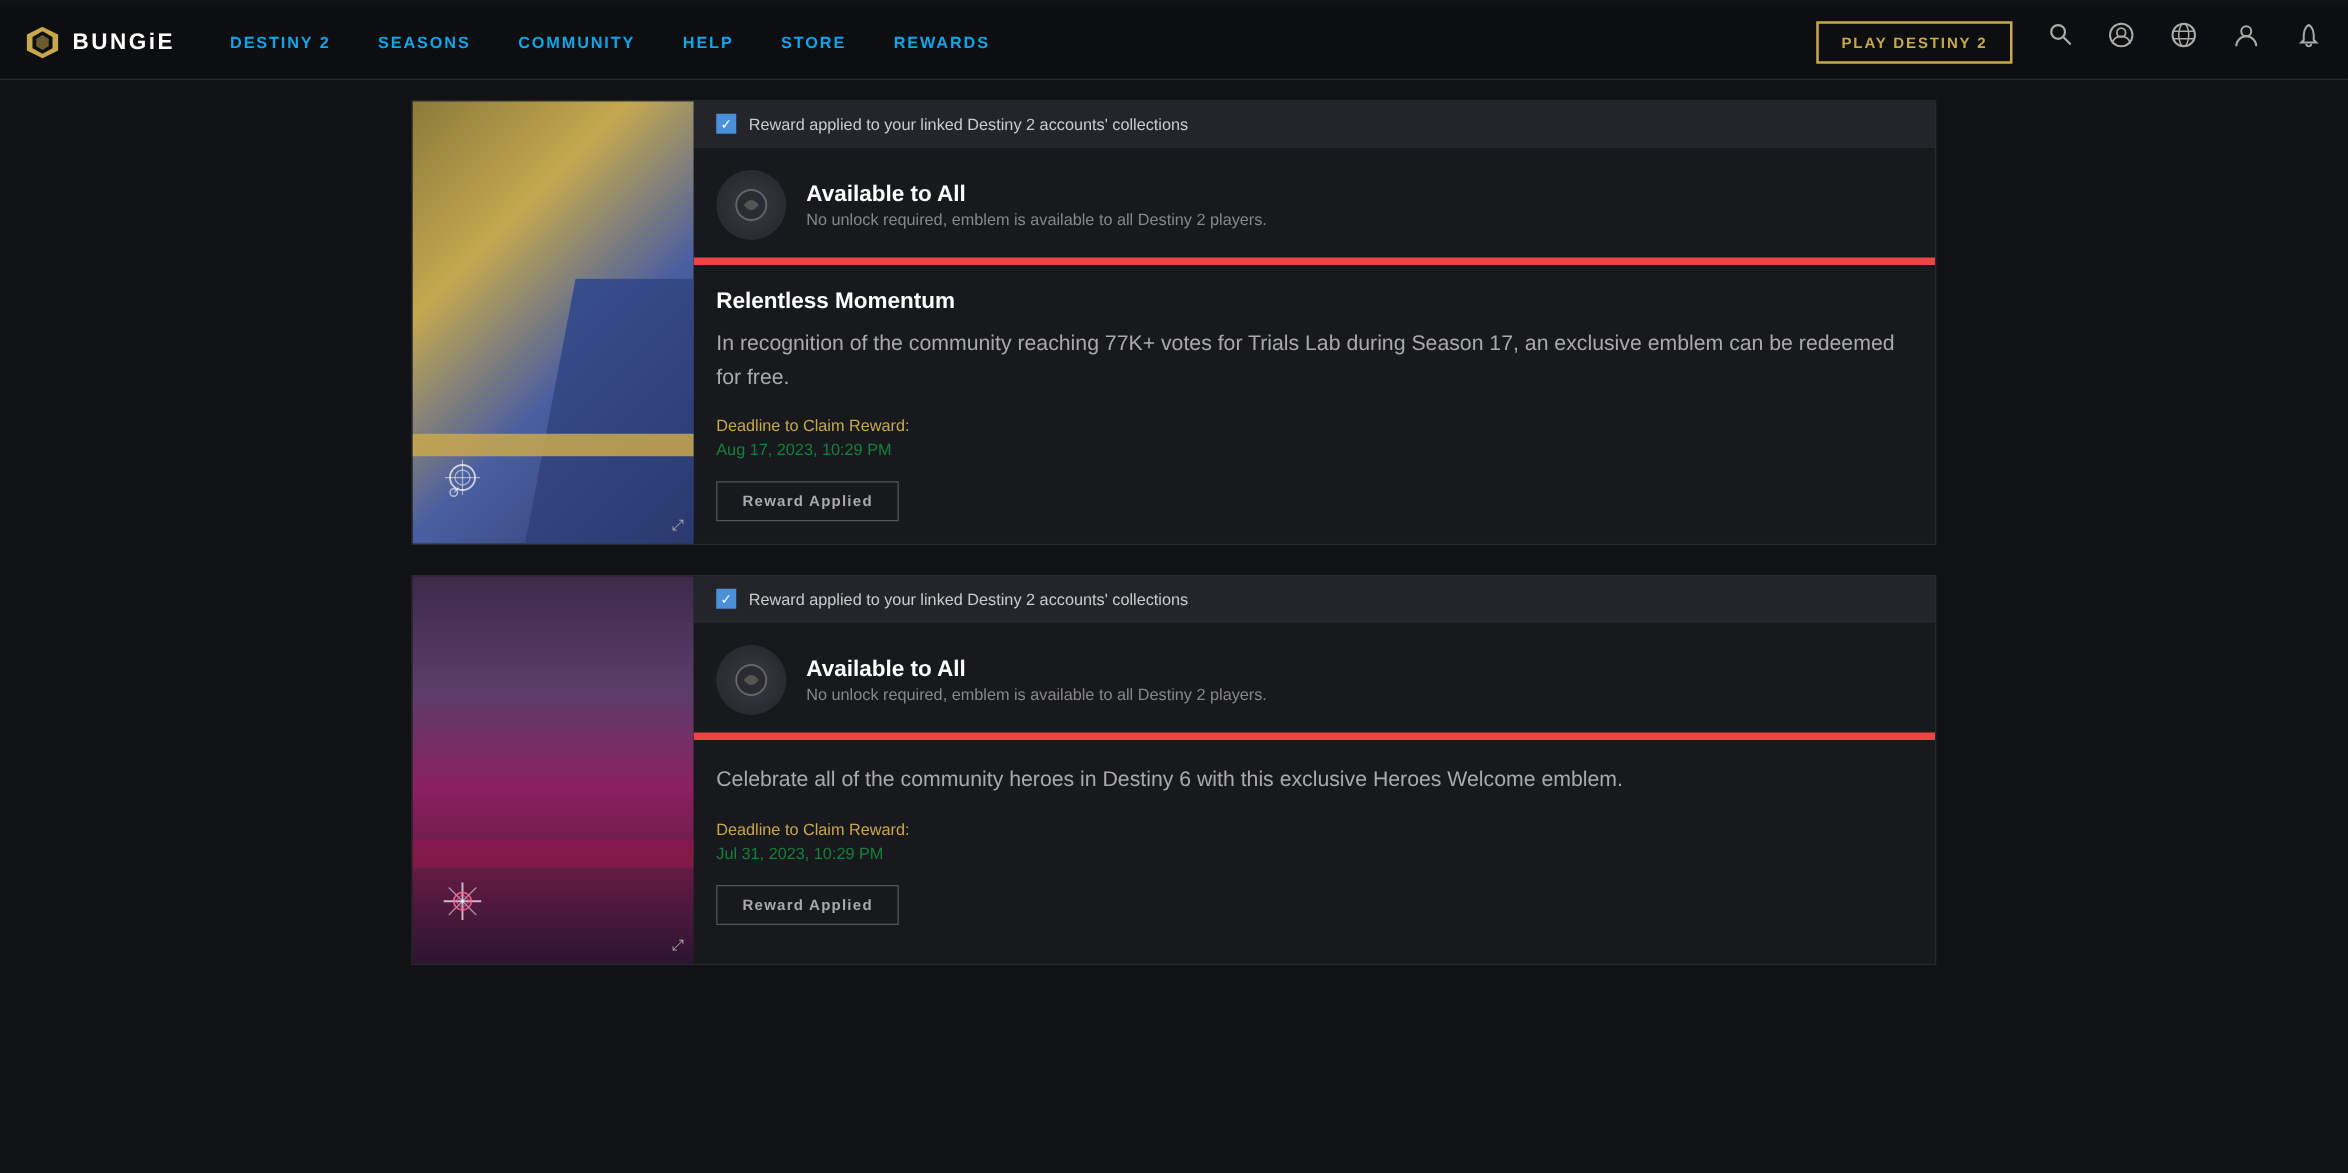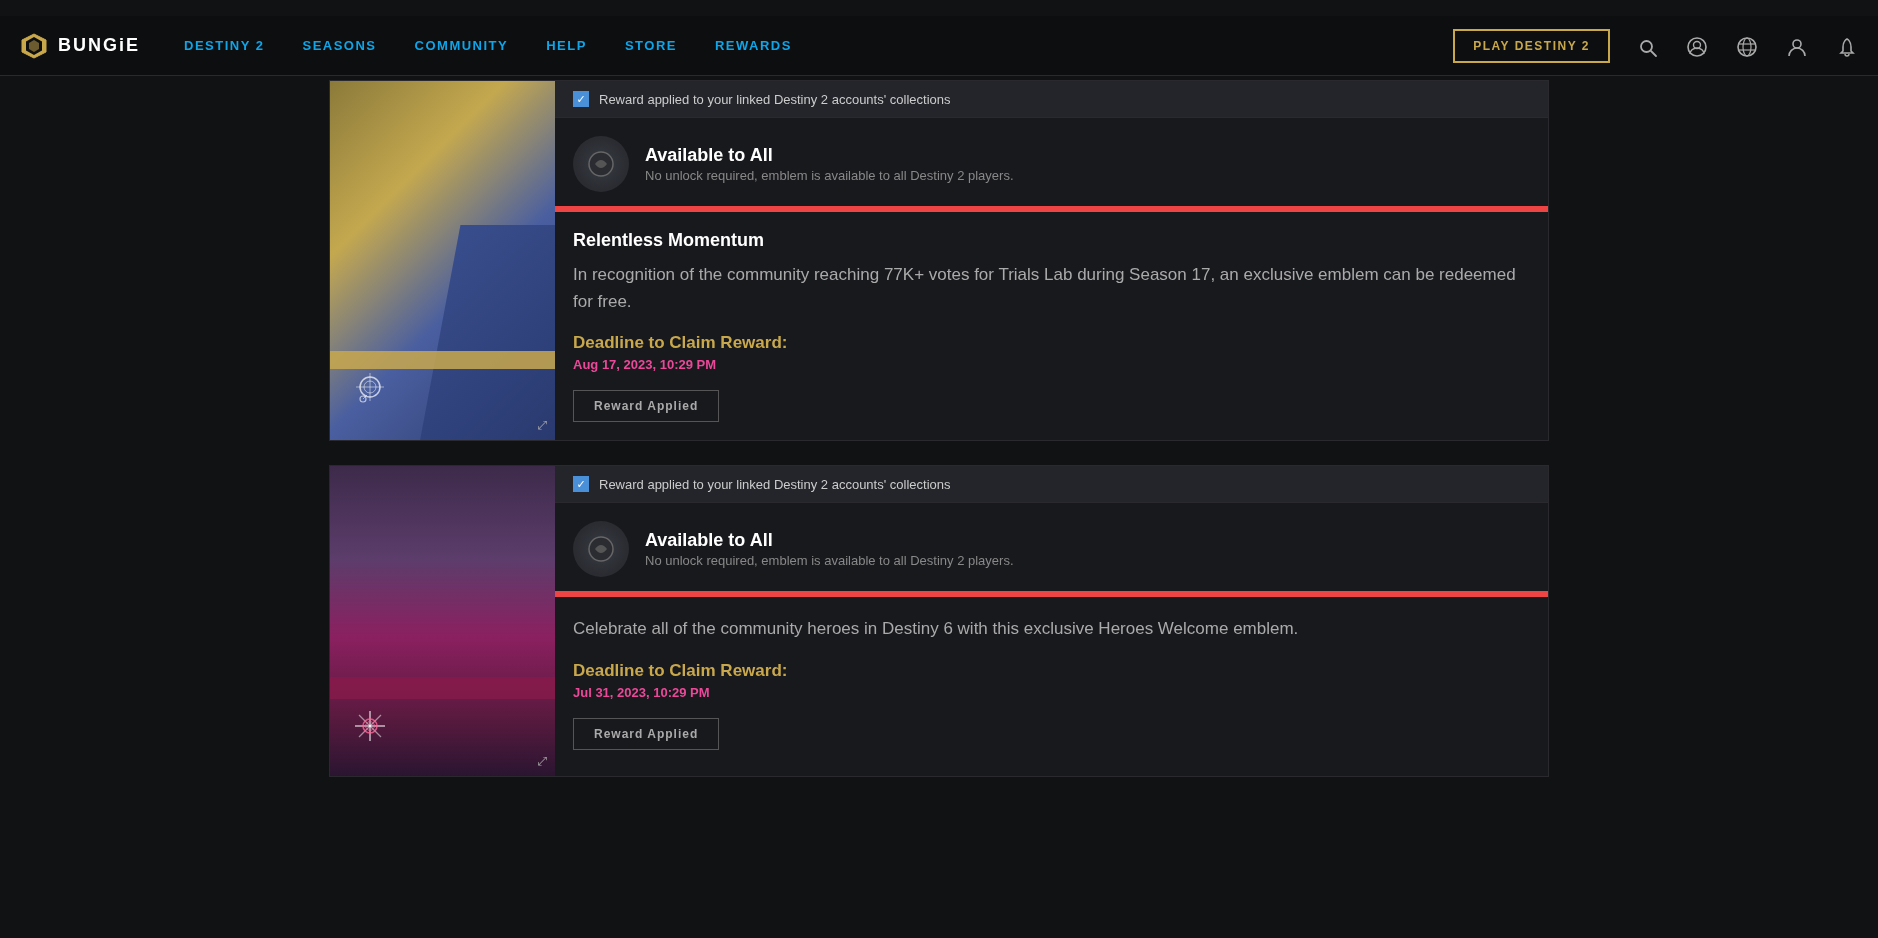--- a/index.html
+++ b/index.html
@@ -13,21 +13,21 @@
 
     
     .navbar {
       display: flex;
       align-items: center;
       background-color: #0d0e10;
       height: 60px;
       padding: 0 20px;
       border-bottom: 1px solid #2a2a2e;
       position: fixed;
-      top: 16px;
+      top: 4px;
       width: 100%;
       z-index: 100;
     }
     .navbar-logo {
       display: flex;
       align-items: center;
       gap: 10px;
       margin-right: 40px;
     }
     .logo-text {
@@ -46,21 +46,21 @@
       text-decoration: none;
       font-size: 13px;
       font-weight: 600;
       letter-spacing: 1.5px;
       text-transform: uppercase;
       cursor: pointer;
       padding: 0 4px;
     }
     .navbar-right {
       display: flex;
-      align-items: flex-end;
+      align-items: flex-start;
       gap: 28px;
       padding-left: 36px;
     }
     .play-btn {
       background: transparent;
       border: 2px solid #c9a84c;
       color: #c9a84c;
       padding: 8px 18px;
       font-size: 12px;
       font-weight: 700;
@@ -205,29 +205,29 @@
       color: #ffffff;
       margin-bottom: 10px;
     }
     .reward-description {
       font-size: 17px;
       color: #aaaaaa;
       line-height: 1.6;
       margin-bottom: 18px;
     }
     .deadline-label {
-      font-size: 17px;
+      font-size: 13px;
       color: #c9a84c;
-      font-weight: 700;
+      font-weight: 400;
       margin-bottom: 4px;
     }
     .deadline-date {
       font-size: 13px;
-      color: #ec4899;
-      font-weight: 700;
+      color: #15803d;
+      font-weight: 400;
       margin-bottom: 18px;
     }
     .reward-applied-btn {
       background: transparent;
       border: 1px solid #555;
       color: #aaaaaa;
       padding: 8px 20px;
       font-size: 12px;
       font-weight: 600;
       letter-spacing: 1px;

